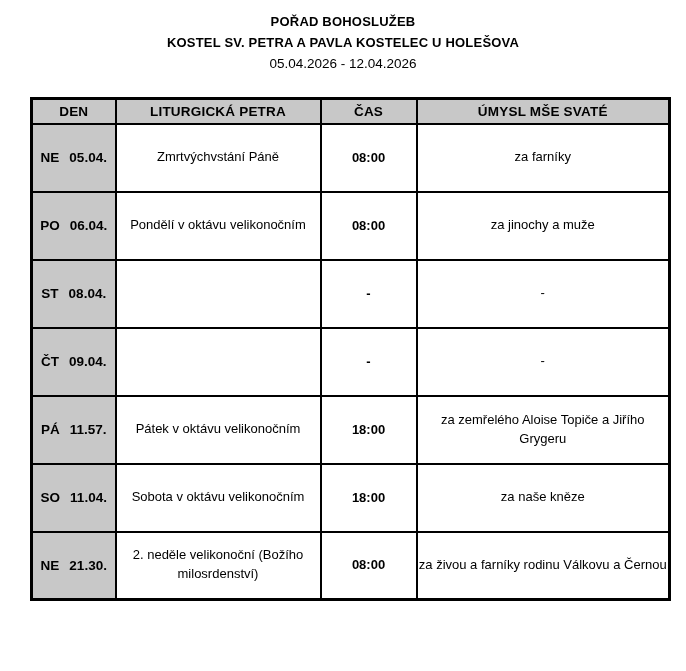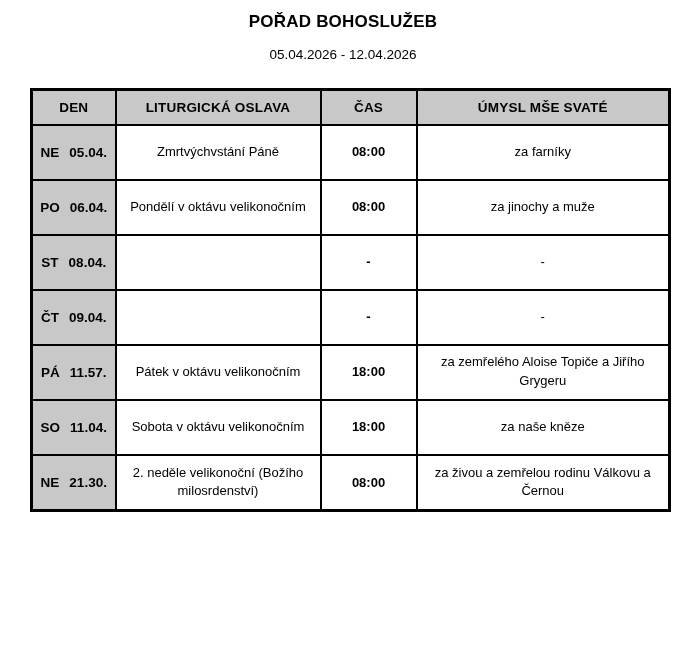--- a/index.html
+++ b/index.html
@@ -16,49 +16,49 @@
   body {
     width: 686px; height: 671px;
     background: var(--page-bg);
     color: var(--text);
     font-family: "Liberation Sans", sans-serif;
     overflow: hidden;
   }
   .page { width: 686px; height: 671px; padding-top: 11px; }
   .titles { text-align: center; }
   .title-line {
-    font-size: 17px; font-weight: bold; line-height: 21px;
+    font-size: 13px; font-weight: bold; line-height: 21px;
     letter-spacing: 0.2px;
   }
   .date-line {
     font-size: 13.5px; font-weight: normal; line-height: 20px;
-    margin-top: 13px;
+    margin-top: 1px;
   }
   table.schedule {
     border-collapse: collapse;
     table-layout: fixed;
     margin: 23px 0 0 30px;
     width: 638px;
     border: 3px solid var(--border);
   }
   table.schedule th, table.schedule td {
     border: 2px solid var(--border);
     text-align: center;
     vertical-align: middle;
     padding: 0;
     overflow: hidden;
   }
   table.schedule th {
-    height: 35px;
+    height: 25px;
     background: var(--header-bg);
     font-size: 13.5px;
     font-weight: bold;
     letter-spacing: 0.2px;
   }
-  table.schedule tbody tr { height: 55px; }
+  table.schedule tbody tr { height: 68px; }
   td.day-cell {
     background: var(--day-col-bg);
     font-weight: bold;
     font-size: 13.5px;
   }
   .day-wrap {
     display: flex; justify-content: center; align-items: center; gap: 10px;
     white-space: nowrap;
   }
   td.cel-cell, td.time-cell, td.int-cell { font-size: 13px; }
@@ -69,34 +69,35 @@
     padding: 0 0; line-height: 1.45;
   }
   .time-inner { line-height: 1.2; font-weight: bold; }
 </style>
 </head>
 <body>
 
 <div class="page">
   <div class="titles">
     <div class="title-line">POŘAD BOHOSLUŽEB</div>
+    <div class="title-line">KOSTEL SV. PETRA A PAVLA KOSTELEC U HOLEŠOVA</div>
     <div class="date-line">05.04.2026 - 12.04.2026</div>
   </div>
 
   <table class="schedule">
     <colgroup>
       <col style="width:84px">
       <col style="width:205px">
       <col style="width:96px">
       <col style="width:253px">
     </colgroup>
     <thead>
       <tr>
         <th>DEN</th>
-        <th>LITURGICKÁ OSLAVA</th>
+        <th>LITURGICKÁ PETRA</th>
         <th>ČAS</th>
         <th>ÚMYSL MŠE SVATÉ</th>
       </tr>
     </thead>
     <tbody>
       <tr>
         <td class="day-cell">
           <div class="day-wrap">
             <span>NE</span>
             <span>05.04.</span>
@@ -204,18 +205,18 @@
             <span>21.30.</span>
           </div>
         </td>
         <td class="cel-cell">
           <div class="cel-inner">2. neděle velikonoční (Božího milosrdenství)</div>
         </td>
         <td class="time-cell">
           <div class="time-inner">08:00</div>
         </td>
         <td class="int-cell">
-          <div class="int-inner">za živou a zemřelou rodinu Válkovu a Černou</div>
+          <div class="int-inner">za živou a farníky rodinu Válkovu a Černou</div>
         </td>
       </tr>
     </tbody>
   </table>
 </div>
 
 </body></html>

